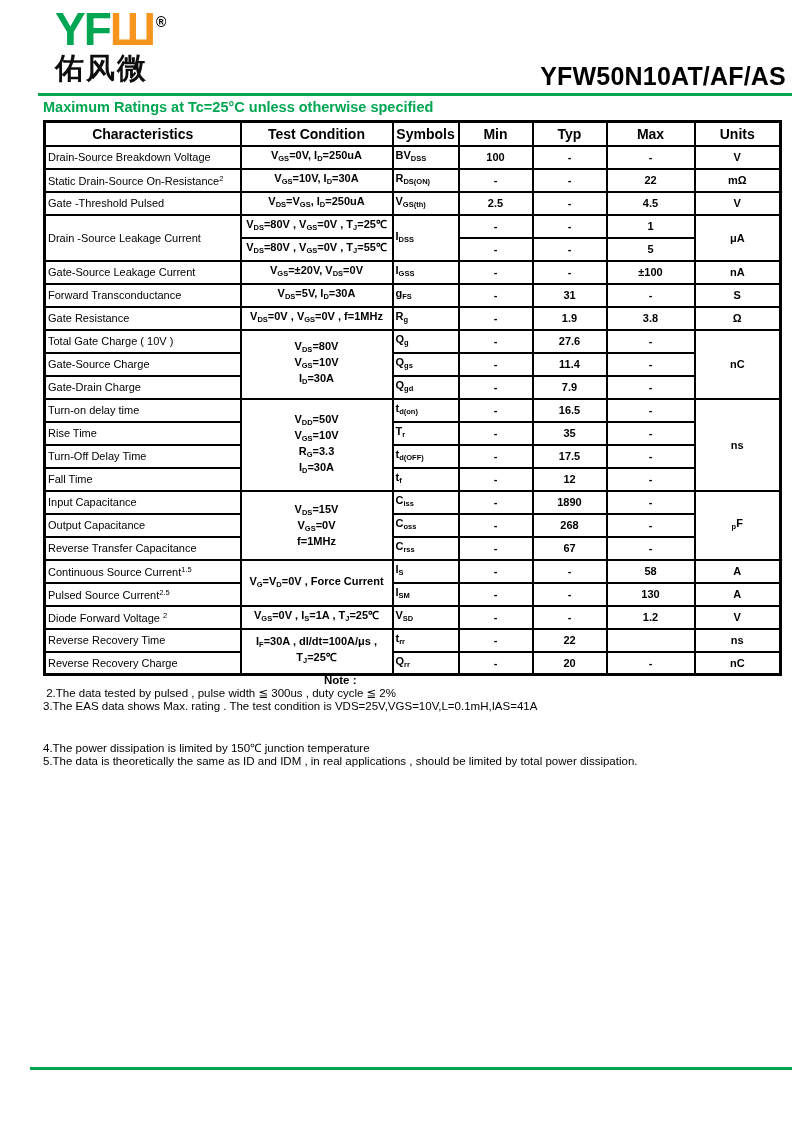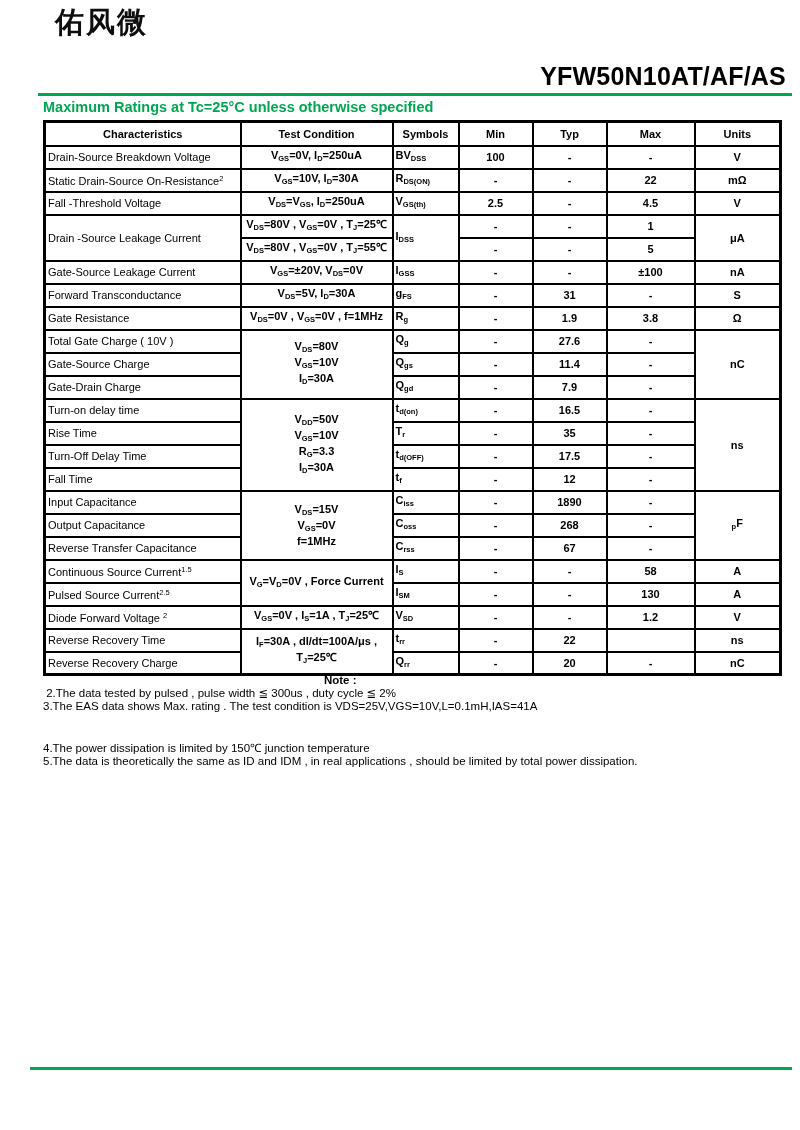--- a/index.html
+++ b/index.html
@@ -17,21 +17,21 @@
   .logo-w  { color:#f7941d; }
   .logo-reg { font-size:14px; font-weight:bold; color:#000; vertical-align:18px; margin-left:2px; }
   .logo-cn { font-size:29px; font-weight:bold; color:#0d0d0d; letter-spacing:2px; margin-top:2px; }
   .part-number { position:absolute; right:14px; top:62px; font-size:25px; font-weight:bold; letter-spacing:0.2px; }
   .green-rule { position:absolute; left:38px; right:8px; top:93px; height:3px; background:#00a651; }
   .section-title { position:absolute; left:43px; top:99px; font-size:14.5px; font-weight:bold; color:#00a651; }
 
   
   .ratings-table { position:absolute; left:43px; top:120px; width:736px; border-collapse:collapse; table-layout:fixed; border:3px solid #000; }
   .ratings-table th, .ratings-table td { border:2px solid #000; padding:0 2px; vertical-align:middle; }
-  .ratings-table th { height:24px; font-size:11px; font-weight:bold; text-align:center; }
+  .ratings-table th { height:24px; font-size:14px; font-weight:bold; text-align:center; }
   .ratings-table td { height:23px; font-size:11px; line-height:12px; }
   .col-char { text-align:left; padding-left:3px; font-weight:normal; font-size:11px; }
   .col-cond { text-align:center; font-weight:bold; }
   .col-sym  { text-align:left; font-weight:bold; font-size:12.5px; }
   .col-val  { text-align:center; font-weight:bold; }
   .col-unit { text-align:center; font-weight:bold; font-size:13px; }
   .ratings-table sub { font-size:7.5px; vertical-align:-2px; }
   .ratings-table sup { font-size:7.5px; vertical-align:4px; }
 
   
@@ -45,20 +45,23 @@
   .footer-rev  { position:absolute; left:238px; }
   .footer-page { position:absolute; left:388px; }
   .footer-company { position:absolute; right:25px; }
 </style>
 </head>
 <body>
 
 <div class="page">
 
   <div class="logo">
+    <div>
+      <span class="logo-en logo-yf">YF</span><span class="logo-en logo-w">Ш</span><span class="logo-reg">®</span>
+    </div>
     <div class="logo-cn">佑风微</div>
   </div>
 
   <div class="part-number">YFW50N10AT/AF/AS</div>
 
   <div class="green-rule"></div>
 
   <div class="section-title">Maximum Ratings at Tc=25°C unless otherwise specified</div>
 
   <table class="ratings-table">
@@ -95,21 +98,21 @@
         <tr>
           <td class="col-char">Static Drain-Source On-Resistance<sup>2</sup></td>
           <td class="col-cond">V<sub>GS</sub>=10V, I<sub>D</sub>=30A</td>
           <td class="col-sym">R<sub>DS(ON)</sub></td>
           <td class="col-val">-</td>
           <td class="col-val">-</td>
           <td class="col-val">22</td>
           <td class="col-unit">mΩ</td>
         </tr>
         <tr>
-          <td class="col-char">Fall -Threshold  Voltage</td>
+          <td class="col-char">Gate -Threshold  Pulsed</td>
           <td class="col-cond">V<sub>DS</sub>=V<sub>GS</sub>, I<sub>D</sub>=250uA</td>
           <td class="col-sym">V<sub>GS(th)</sub></td>
           <td class="col-val">2.5</td>
           <td class="col-val">-</td>
           <td class="col-val">4.5</td>
           <td class="col-unit">V</td>
         </tr>
         <tr>
           <td rowspan="2" class="col-char">Drain -Source Leakage Current</td>
           <td class="col-cond">V<sub>DS</sub>=80V , V<sub>GS</sub>=0V , T<sub>J</sub>=25℃</td>

